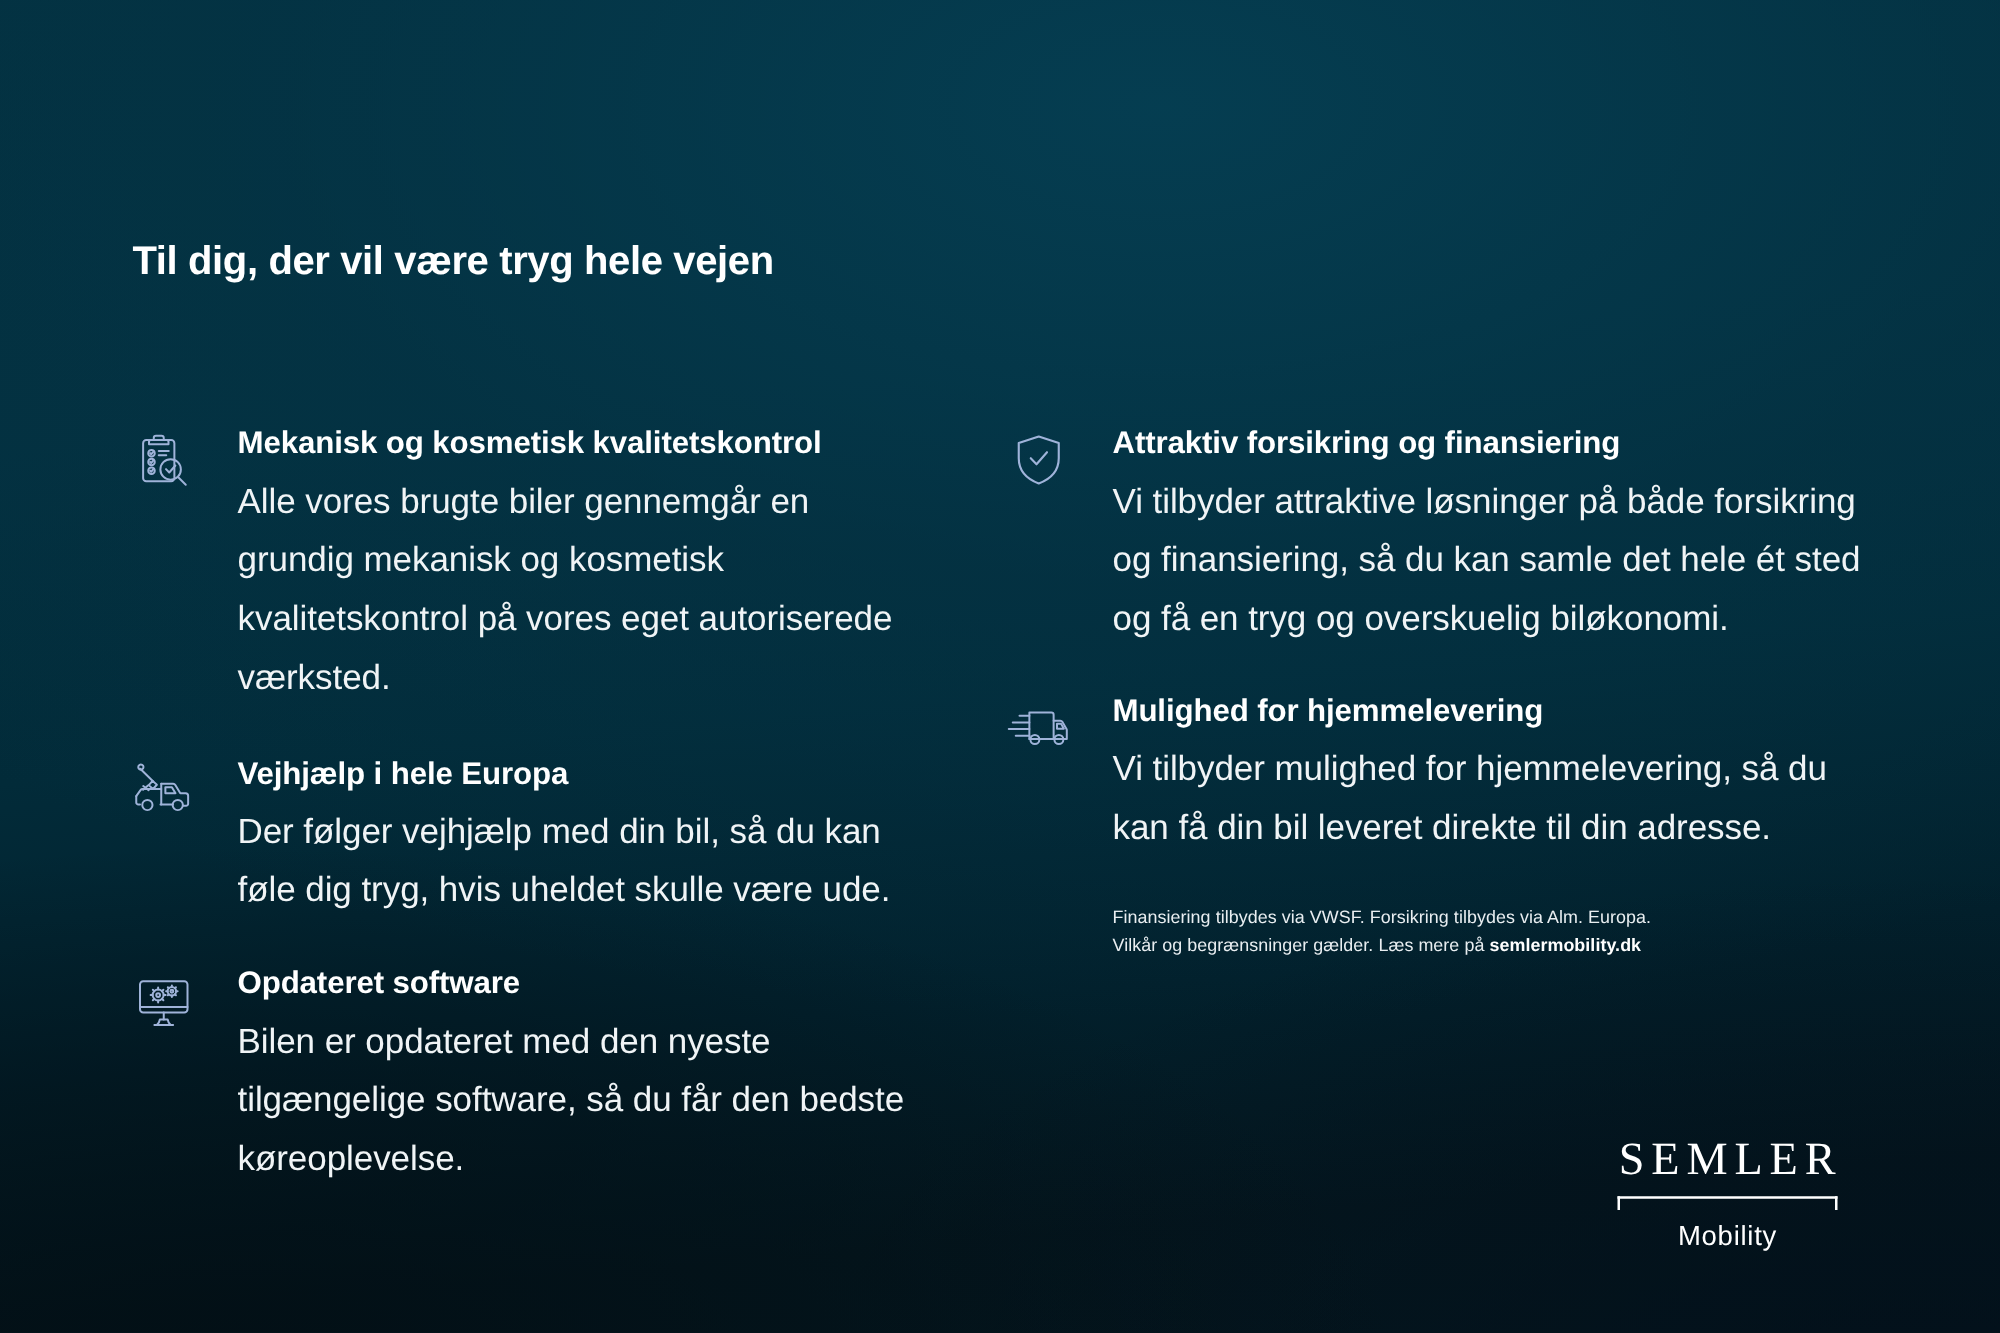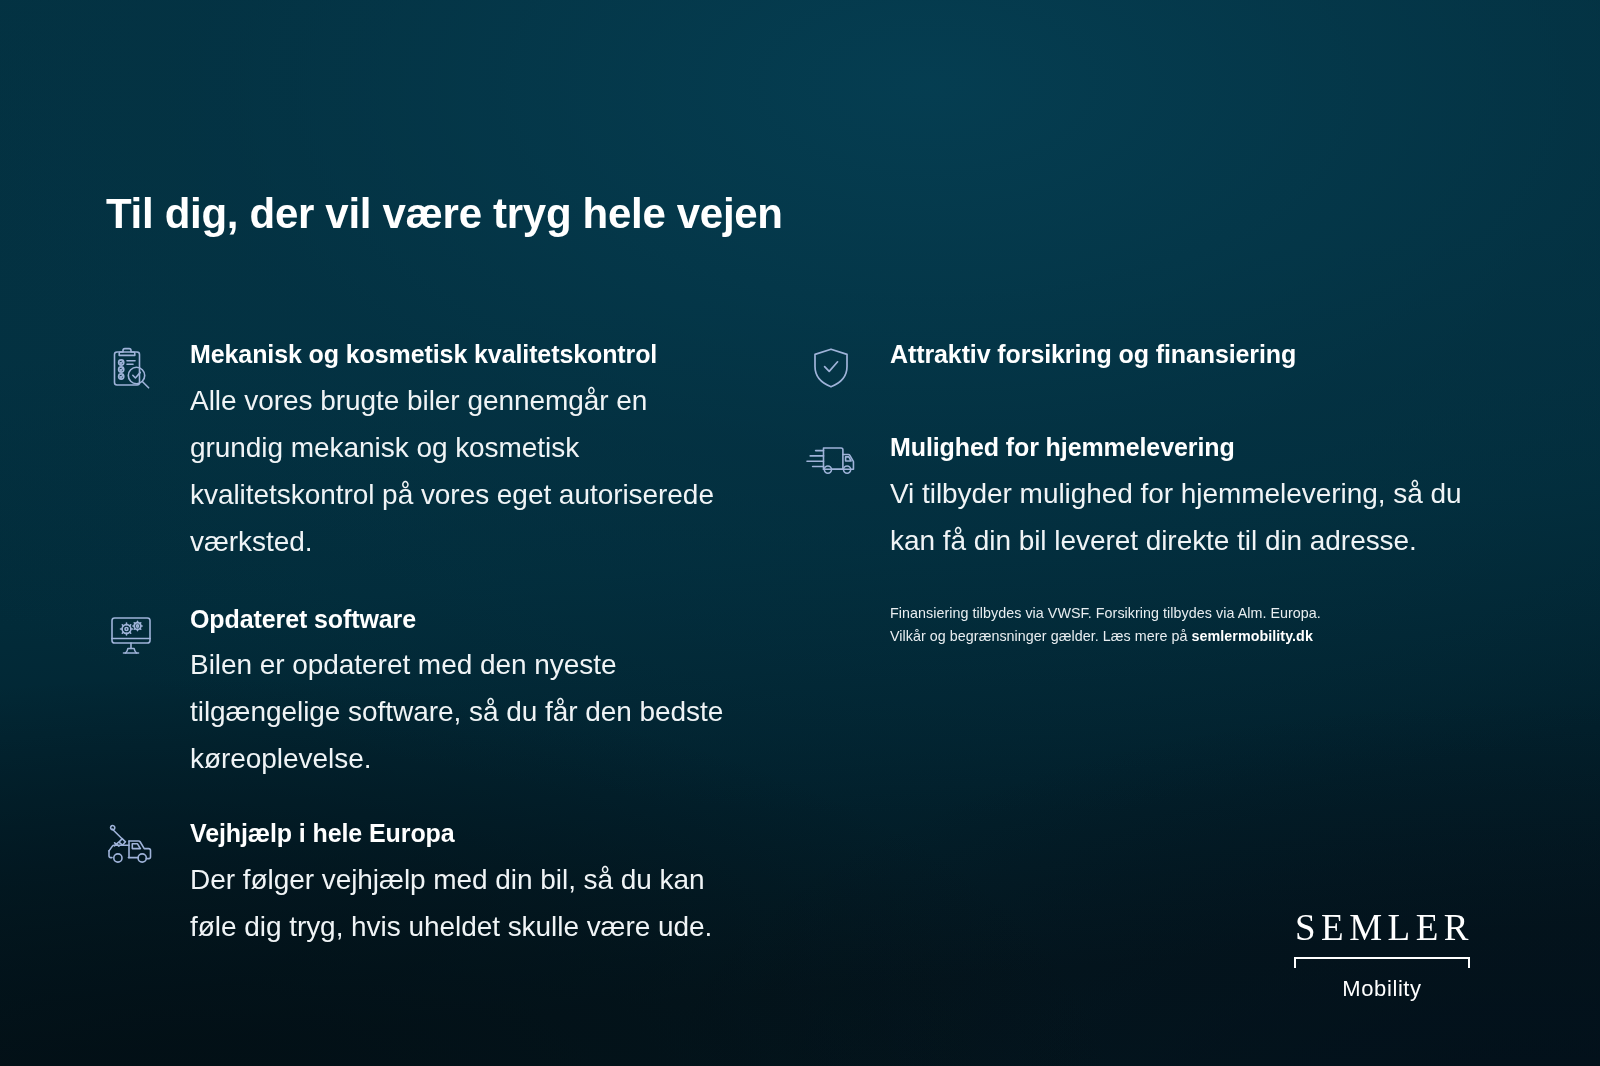--- a/index.html
+++ b/index.html
@@ -39,21 +39,21 @@
     position: relative;
     z-index: 2;
     width: 100%;
     height: 100%;
   }
 
   .headline {
     position: absolute;
     left: 106px;
     top: 190px;
-    font-size: 42px;
+    font-size: 32px;
     font-weight: 700;
     color: #ffffff;
     letter-spacing: -0.3px;
     white-space: nowrap;
   }
 
   .col {
     position: absolute;
     top: 340px;
   }
@@ -183,42 +183,20 @@
           </svg>
         </div>
         <div class="feature-body">
           <h3 class="feature-title">Mekanisk og kosmetisk kvalitetskontrol</h3>
           <p class="feature-desc">Alle vores brugte biler gennemgår en grundig mekanisk og kosmetisk kvalitetskontrol på vores eget autoriserede værksted.</p>
         </div>
       </div>
 
       <div class="feature">
         <div class="feature-icon">
-          <svg width="50" height="50" viewBox="0 0 50 50" fill="none" stroke="#9fb3d9" stroke-width="1.6" stroke-linecap="round" stroke-linejoin="round">
-            <rect x="6" y="9" width="38" height="25" rx="2.6"></rect>
-            <path d="M6 29.5 h38"></path>
-            <path d="M25 34 v5.5"></path>
-            <path d="M17.5 44 h15"></path>
-            <path d="M19.5 44 c1.5 -1.5 2.2 -3 2.4 -4.5 h6.2 c0.2 1.5 0.9 3 2.4 4.5"></path>
-            <circle cx="20.5" cy="20" r="4.4"></circle>
-            <circle cx="20.5" cy="20" r="1.5"></circle>
-            <path d="M20.5 14 v1.6 M20.5 24.4 v1.6 M14.5 20 h1.6 M24.9 20 h1.6 M16.3 15.8 l1.15 1.15 M23.55 23.05 l1.15 1.15 M24.7 15.8 l-1.15 1.15 M17.45 23.05 l-1.15 1.15"></path>
-            <circle cx="31.5" cy="17" r="3.4"></circle>
-            <circle cx="31.5" cy="17" r="1.15"></circle>
-            <path d="M31.5 12.4 v1.2 M31.5 20.4 v1.2 M26.9 17 h1.2 M34.9 17 h1.2 M28.25 13.75 l0.85 0.85 M33.9 19.4 l0.85 0.85 M34.75 13.75 l-0.85 0.85 M29.1 19.4 l-0.85 0.85"></path>
-          </svg>
-        </div>
-        <div class="feature-body">
-          <h3 class="feature-title">Opdateret software</h3>
-          <p class="feature-desc">Bilen er opdateret med den nyeste tilgængelige software, så du får den bedste køreoplevelse.</p>
-        </div>
-      </div>
-
-      <div class="feature">
-        <div class="feature-icon">
           <svg width="52" height="46" viewBox="0 0 52 46" fill="none" stroke="#9fb3d9" stroke-width="1.6" stroke-linecap="round" stroke-linejoin="round">
             <path d="M24 18 h9.5 a2 2 0 0 1 1.75 1 l4 6.6 h4.25 a2 2 0 0 1 2 2 v6.4 a1.6 1.6 0 0 1 -1.6 1.6 h-2.6"></path>
             <path d="M33.3 34.6 h-9.9"></path>
             <path d="M7 34.6 h-1.4 a1.6 1.6 0 0 1 -1.6 -1.6 v-5.1"></path>
             <path d="M24 18 v16.6"></path>
             <path d="M27.3 20.8 h5.2 l2.9 4.8 h-8.1 z"></path>
             <circle cx="12.9" cy="35" r="4.1"></circle>
             <circle cx="37.2" cy="35" r="4.1"></circle>
             <path d="M4 27.9 l3.4 -4.8 a2 2 0 0 1 1.65 -0.85 H24"></path>
             <path d="M7.2 6 l10.4 10.2"></path>
@@ -227,33 +205,56 @@
             <path d="M13.4 19.4 l-3.9 3.4"></path>
             <path d="M9.6 19.8 l4.3 3.4"></path>
           </svg>
         </div>
         <div class="feature-body">
           <h3 class="feature-title">Vejhjælp i hele Europa</h3>
           <p class="feature-desc">Der følger vejhjælp med din bil, så du kan føle dig tryg, hvis uheldet skulle være ude.</p>
         </div>
       </div>
 
+      <div class="feature">
+        <div class="feature-icon">
+          <svg width="50" height="50" viewBox="0 0 50 50" fill="none" stroke="#9fb3d9" stroke-width="1.6" stroke-linecap="round" stroke-linejoin="round">
+            <rect x="6" y="9" width="38" height="25" rx="2.6"></rect>
+            <path d="M6 29.5 h38"></path>
+            <path d="M25 34 v5.5"></path>
+            <path d="M17.5 44 h15"></path>
+            <path d="M19.5 44 c1.5 -1.5 2.2 -3 2.4 -4.5 h6.2 c0.2 1.5 0.9 3 2.4 4.5"></path>
+            <circle cx="20.5" cy="20" r="4.4"></circle>
+            <circle cx="20.5" cy="20" r="1.5"></circle>
+            <path d="M20.5 14 v1.6 M20.5 24.4 v1.6 M14.5 20 h1.6 M24.9 20 h1.6 M16.3 15.8 l1.15 1.15 M23.55 23.05 l1.15 1.15 M24.7 15.8 l-1.15 1.15 M17.45 23.05 l-1.15 1.15"></path>
+            <circle cx="31.5" cy="17" r="3.4"></circle>
+            <circle cx="31.5" cy="17" r="1.15"></circle>
+            <path d="M31.5 12.4 v1.2 M31.5 20.4 v1.2 M26.9 17 h1.2 M34.9 17 h1.2 M28.25 13.75 l0.85 0.85 M33.9 19.4 l0.85 0.85 M34.75 13.75 l-0.85 0.85 M29.1 19.4 l-0.85 0.85"></path>
+          </svg>
+        </div>
+        <div class="feature-body">
+          <h3 class="feature-title">Opdateret software</h3>
+          <p class="feature-desc">Bilen er opdateret med den nyeste tilgængelige software, så du får den bedste køreoplevelse.</p>
+        </div>
+      </div>
+
     </div>
 
     <div class="col col-right">
 
       <div class="feature">
         <div class="feature-icon">
           <svg width="44" height="48" viewBox="0 0 44 48" fill="none" stroke="#9fb3d9" stroke-width="1.7" stroke-linecap="round" stroke-linejoin="round">
             <path d="M22 5.2 L38 10.4 v12.2 c0 10.2 -6.6 16.6 -16 20.2 C12.6 39.2 6 32.8 6 22.6 V10.4 z"></path>
             <path d="M15.6 22.6 l4.6 4.8 8.4 -9.6"></path>
           </svg>
         </div>
         <div class="feature-body">
           <h3 class="feature-title">Attraktiv forsikring og finansiering</h3>
+          <p class="feature-desc">Vi tilbyder attraktive løsninger på både forsikring og finansiering, så du kan samle det hele ét sted og få en tryg og overskuelig biløkonomi.</p>
         </div>
       </div>
 
       <div class="feature">
         <div class="feature-icon">
           <svg width="56" height="44" viewBox="0 0 56 44" fill="none" stroke="#9fb3d9" stroke-width="1.6" stroke-linecap="round" stroke-linejoin="round">
             <path d="M20.5 11 h17.6 a1.8 1.8 0 0 1 1.8 1.8 v19.4 h-19.4 z"></path>
             <path d="M39.9 17.5 h5.4 a1.8 1.8 0 0 1 1.55 0.9 l3.35 5.8 a1.8 1.8 0 0 1 0.25 0.9 v7.1 h-10.5"></path>
             <path d="M42.6 19.9 h3.2 l2.3 4.1 h-5.5 z"></path>
             <circle cx="24.9" cy="32.6" r="3.6"></circle>

